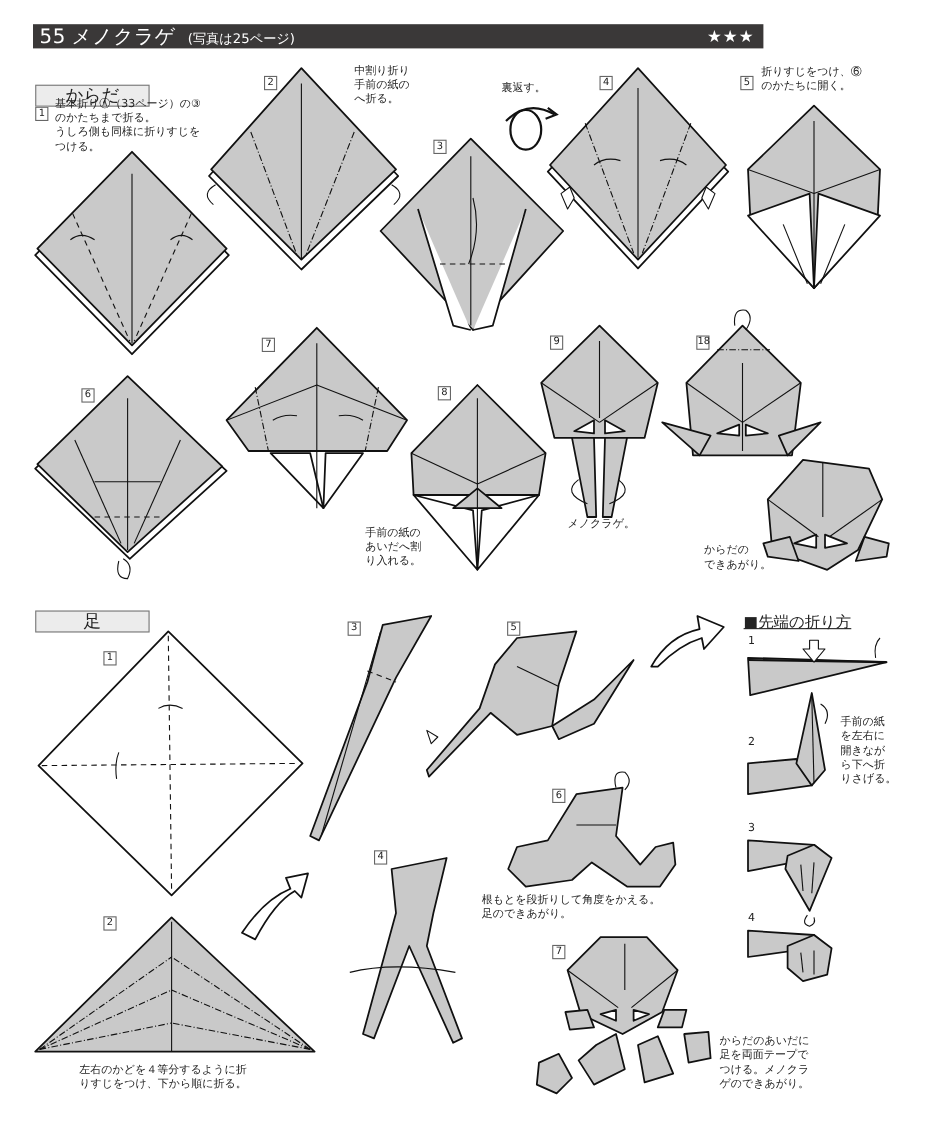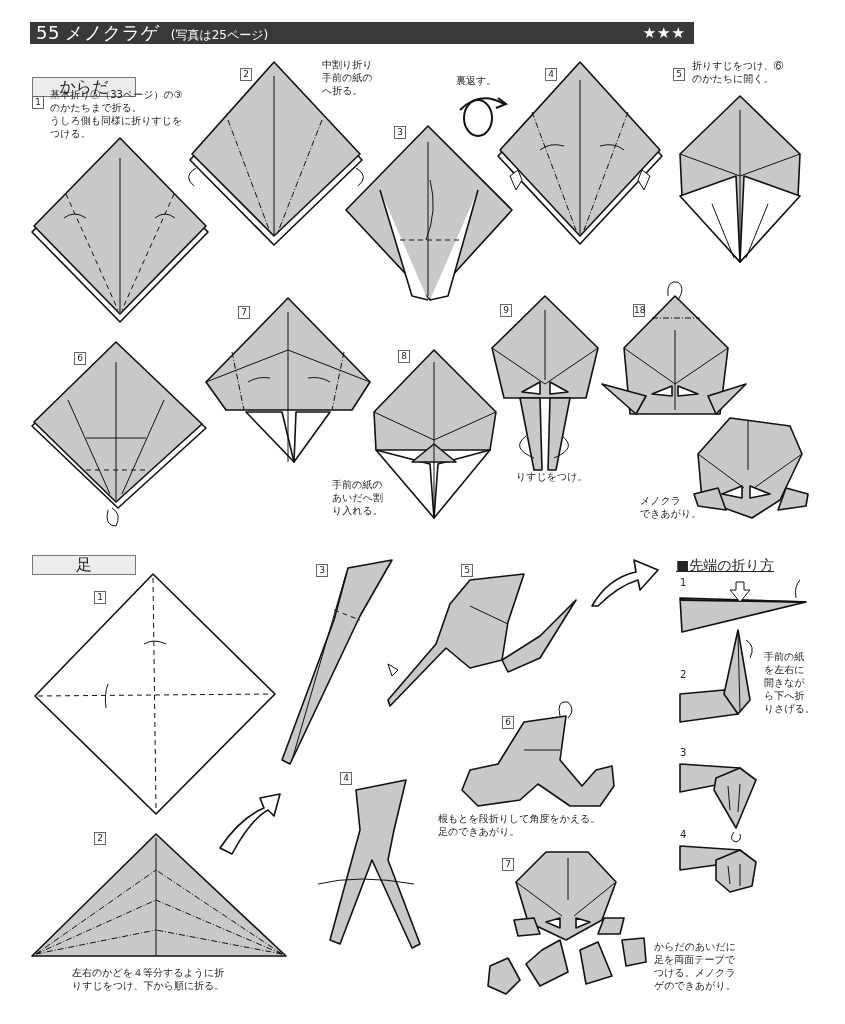--- a/index.html
+++ b/index.html
@@ -142,21 +142,21 @@
   <polygon class="f" points="434,350 496,412 490,450 376,450 374,412"></polygon>
   <polygon class="w" points="376,450 430,464 434,518"></polygon>
   <polygon class="w" points="490,450 438,464 434,518"></polygon>
   <polygon class="f" points="412,462 434,444 456,462"></polygon>
   <line class="l" x1="434" y1="362" x2="434" y2="518"></line>
   <line class="l" x1="374" y1="412" x2="434" y2="440"></line>
     <line class="l" x1="496" y1="412" x2="434" y2="440"></line>
 </svg>
 
 <div class="abs" style="left:500px;top:298px;"><span class="num">9</span></div>
-<div class="abs txt" style="left:516px;top:470px;">りすじをつけ。</div>
+<div class="abs txt" style="left:516px;top:470px;">メノクラゲ。</div>
 <svg style="left:0;top:0;" width="845" height="1024">
   <polygon class="f" points="545,296 598,348 586,398 504,398 492,348"></polygon>
   <polygon class="f" points="520,398 540,398 542,470 534,470"></polygon>
   <polygon class="f" points="570,398 550,398 548,470 556,470"></polygon>
   <polygon class="w" points="522,392 540,382 540,394"></polygon>
   <polygon class="w" points="568,392 550,382 550,394"></polygon>
   <line class="l" x1="545" y1="310" x2="545" y2="380"></line>
   <line class="l" x1="492" y1="348" x2="545" y2="384"></line>
     <line class="l" x1="598" y1="348" x2="545" y2="384"></line>
   <path class="a" d="M526,436 q-16,12 8,22"></path>
@@ -171,21 +171,21 @@
   <polygon class="w" points="652,394 672,386 672,396"></polygon>
   <polygon class="w" points="698,394 678,386 678,396"></polygon>
   <line class="l" x1="675" y1="330" x2="675" y2="410"></line>
   <line class="l" x1="624" y1="348" x2="675" y2="384"></line>
     <line class="l" x1="728" y1="348" x2="675" y2="384"></line>
   <line class="dd" x1="652" y1="318" x2="700" y2="318"></line>
   <path class="a" d="M668,296 q-2,-16 10,-14 q8,6 0,18"></path>
 </svg>
 
 <div class="abs" style="left:676px;top:456px;padding-left:25px;"><span class="num">11</span></div>
-<div class="abs txt" style="left:640px;top:494px;">メノクラ
+<div class="abs txt" style="left:640px;top:494px;">からだの
 できあがり。</div>
 <svg style="left:0;top:0;" width="845" height="1024">
   <polygon class="f" points="730,418 790,426 802,454 780,500 752,518 702,500 698,454"></polygon>
   <polygon class="f" points="694,494 718,488 726,510 698,506"></polygon>
   <polygon class="f" points="808,494 786,488 778,510 806,506"></polygon>
   <polygon class="w" points="722,494 742,486 742,498"></polygon>
   <polygon class="w" points="770,494 750,486 750,498"></polygon>
   <line class="l" x1="748" y1="420" x2="748" y2="470"></line>
   <line class="l" x1="698" y1="454" x2="744" y2="488"></line>
     <line class="l" x1="802" y1="454" x2="754" y2="488"></line>

